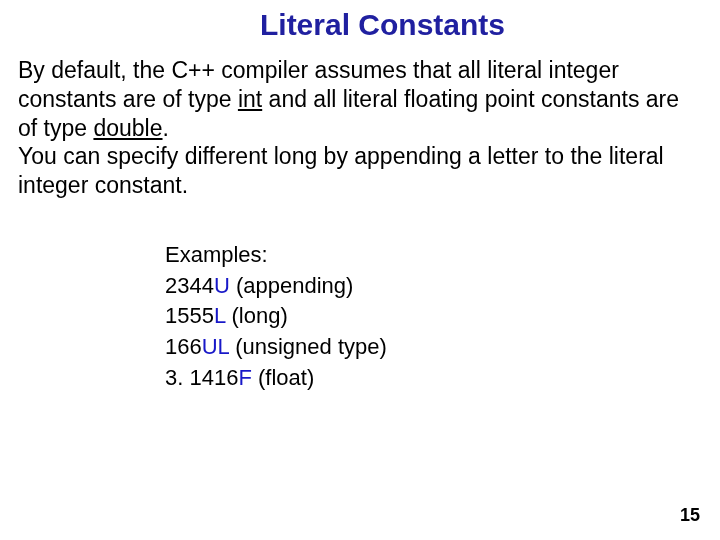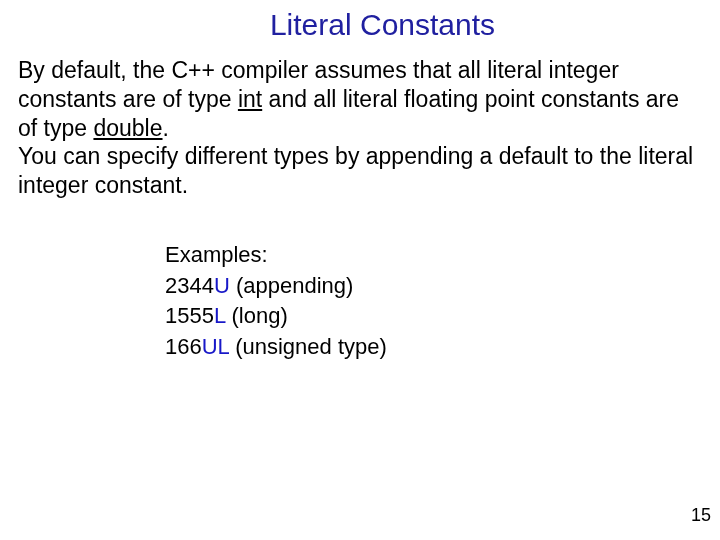--- a/index.html
+++ b/index.html
@@ -17,60 +17,62 @@
     height: 540px;
     position: relative;
     box-sizing: border-box;
   }
   .title {
     text-align: center;
     color: #2020a0;
     font-size: 30px;
     padding-top: 8px;
     margin: 0 0 14px 0;
-    font-weight: normal;
+    font-weight: bold;
     padding-left: 45px;
   }
   .body {
     font-size: 23px;
     line-height: 1.25;
     padding: 0 16px 0 18px;
   }
   .body .kw {
     text-decoration: underline;
   }
   .examples {
     font-size: 22px;
     line-height: 1.4;
     padding-left: 165px;
     padding-top: 40px;
   }
   .blue { color: #1818c8; }
   .pagenum {
     position: absolute;
-    right: 9px;
+    right: 20px;
     bottom: 14px;
     font-size: 18px;
     color: #000;
+    font-weight: bold;
   }
 </style>
 </head>
 <body>
 
 <div class="slide">
 
   <h1 class="title">Literal Constants</h1>
 
   <div class="body">
     <span>By default, the C++ compiler assumes that all literal integer constants are of type </span><span class="kw">int</span><span> and all literal floating point constants are of type </span><span class="kw">double</span><span>.</span>
     <br>
-    <span>You can specify different types by appending a default to the literal integer constant.</span>
+    <span>You can specify different long by appending a letter to the literal integer constant.</span>
   </div>
 
   <div class="examples">
     <div>Examples:</div>
     <div><span>2344</span><span class="blue">U</span><span>  (appending)</span></div>
     <div><span>1555</span><span class="blue">L</span><span>  (long)</span></div>
     <div><span>166</span><span class="blue">UL</span><span> (unsigned type)</span></div>
+    <div><span>3. 1416</span><span class="blue">F</span><span> (float)</span></div>
   </div>
 
   <div class="pagenum">15</div>
 </div>
 
 </body></html>

